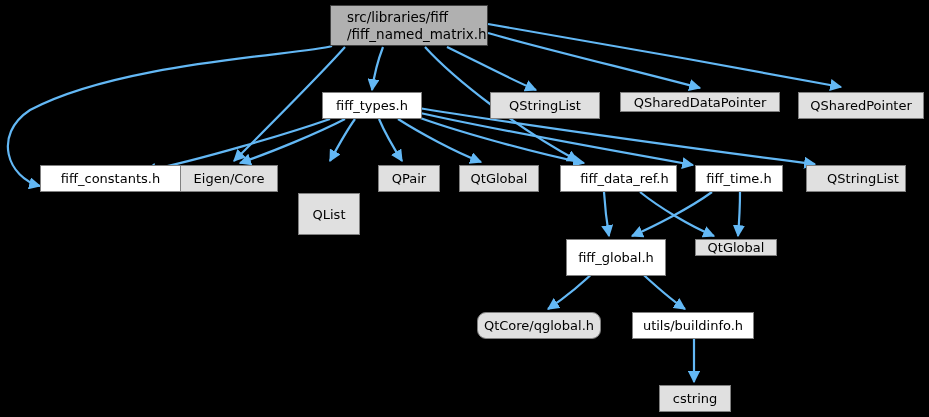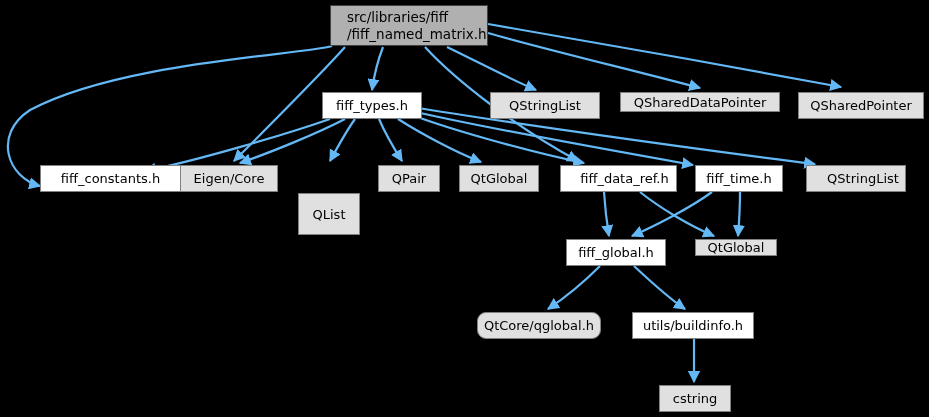--- a/index.html
+++ b/index.html
@@ -80,18 +80,18 @@
     <div class="node" style="left: 620px; top: 92px; width: 160px; height: 20px;">QSharedDataPointer</div>
     <div class="node" style="left: 798px; top: 92px; width: 126px; height: 27px;">QSharedPointer</div>
     <div class="node linked" style="left: 40px; top: 165px; width: 141px; height: 27px;">fiff_constants.h</div>
     <div class="node" style="left: 180px; top: 165px; width: 98px; height: 27px;">Eigen/Core</div>
     <div class="node" style="left: 298px; top: 165px; width: 62px; height: 42px; margin-top: 28px;">QList</div>
     <div class="node" style="left: 378px; top: 165px; width: 62px; height: 27px;">QPair</div>
     <div class="node" style="left: 459px; top: 165px; width: 80px; height: 27px;">QtGlobal</div>
     <div class="node linked" style="left: 560px; top: 165px; width: 117px; height: 27px; padding-left: 12px;">fiff_data_ref.h</div>
     <div class="node linked" style="left: 695px; top: 165px; width: 88px; height: 27px;">fiff_time.h</div>
     <div class="node" style="left: 806px; top: 165px; width: 100px; height: 27px; padding-left: 14px;">QStringList</div>
-    <div class="node linked" style="left: 566px; top: 239px; width: 100px; height: 27px; text-align: center;">fiff_global.h</div>
+    <div class="node linked" style="left: 566px; top: 239px; width: 100px; height: 37px; text-align: center;">fiff_global.h</div>
     <div class="node" style="left: 695px; top: 239px; width: 82px; height: 17px;">QtGlobal</div>
     <div class="node" style="left: 477px; top: 312px; width: 124px; height: 27px; border-radius: 9px;">QtCore/qglobal.h</div>
     <div class="node linked" style="left: 632px; top: 312px; width: 122px; height: 27px;">utils/buildinfo.h</div>
     <div class="node" style="left: 659px; top: 385px; width: 72px; height: 27px;">cstring</div>
   </div>
 
 </body></html>

